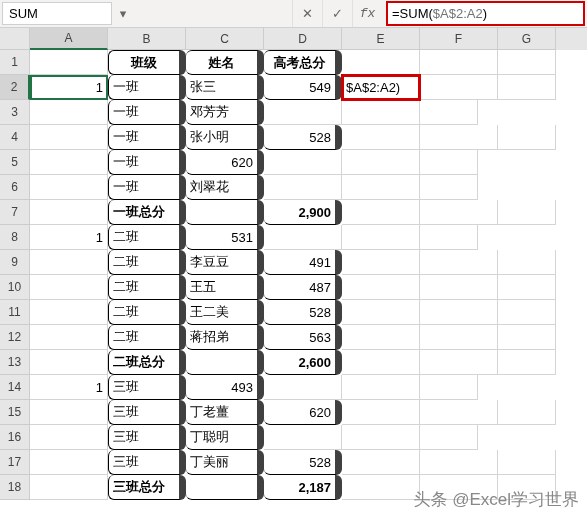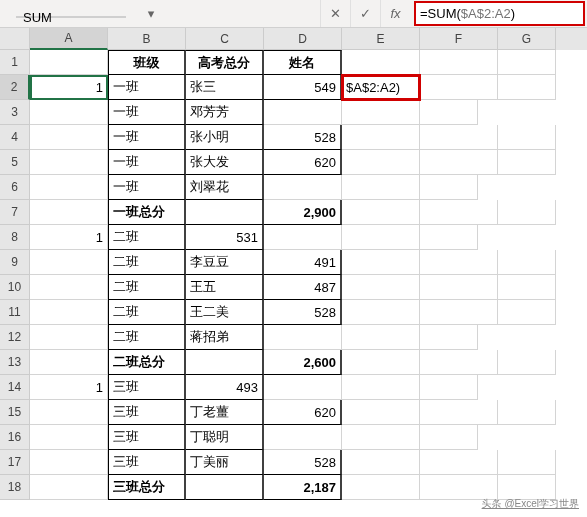--- a/index.html
+++ b/index.html
@@ -20,41 +20,41 @@
     border-bottom: 1px solid #d0d0d0;
   }
   .name-box {
     width: 110px;
     background: #fff;
     border: 1px solid #cfcfcf;
     display: flex;
     align-items: center;
     padding: 0 6px;
     font-size: 13px;
-    margin: 16px;
+    margin: 2px;
   }
   .name-box-dd {
     width: 18px;
     display: flex;
     align-items: center;
     justify-content: center;
     color: #666;
     cursor: pointer;
   }
   .spacer { flex: 0 0 160px; }
   .fx-btn {
     width: 30px;
     display: flex;
     align-items: center;
     justify-content: center;
     color: #666;
     border-left: 1px solid #e0e0e0;
     cursor: pointer;
   }
-  .fx-label { font-style: italic; font-family: Liberation Sans, sans-serif; }
+  .fx-label { font-style: italic; font-family: Liberation Mono, monospace; }
   .formula-input {
     flex: 1;
     background: #fff;
     border: 2px solid #d00000;
     display: flex;
     align-items: center;
     padding: 0 4px;
     margin: 1px 2px 1px 4px;
     font-size: 13px;
   }
@@ -110,41 +110,40 @@
   }
   .cA { width: 78px; }
   .cB { width: 78px; }
   .cC { width: 78px; }
   .cD { width: 78px; }
   .cE { width: 78px; }
   .cF { width: 78px; }
   .cG { width: 58px; }
   .cell.num { justify-content: flex-end; }
   .cell.center { justify-content: center; font-weight: 600; }
-  .cell.bbord { border-right: 2px solid #404040; border-bottom: 1px solid #000; }
+  .cell.bbord { border-right: 7px solid #404040; border-bottom: 1px solid #000; border-radius: 6px; }
   .cell.bbord-top { border-top: 1px solid #000; }
   .cell.bbord-left { border-left: 1px solid #000; }
   .cell.bold { font-weight: 600; }
   .active-cell {
     position: absolute;
     border: 2px solid #217346;
     pointer-events: none;
   }
   .red-outline {
     position: absolute;
     border: 3px solid #d00000;
     pointer-events: none;
   }
   .watermark {
     position: absolute;
     right: 8px;
     bottom: 6px;
-    font-size: 10px;
+    font-size: 17px;
     color: #888;
-    text-decoration: underline;
   }
 </style>
 </head>
 <body>
 
 <div class="formula-bar">
   <div class="name-box">
     <span>SUM</span>
   </div>
   <div class="name-box-dd">
@@ -178,22 +177,22 @@
         <div class="col-h cE">E</div>
         <div class="col-h cF">F</div>
         <div class="col-h cG">G</div>
       </div>
   </div>
   <div id="rows">
       <div class="row">
         <div class="row-h">1</div>
         <div class="cell cA num"></div>
         <div class="cell cB center bbord bbord-top bbord-left">班级</div>
+        <div class="cell cC center bbord bbord-top">姓名</div>
         <div class="cell cD center bbord bbord-top">高考总分</div>
-        <div class="cell cC center bbord bbord-top">姓名</div>
         <div class="cell cE"></div>
         <div class="cell cF"></div>
         <div class="cell cG"></div>
       </div>
       <div class="row">
         <div class="row-h sel">2</div>
         <div class="cell cA num">1</div>
         <div class="cell cB bbord bbord-left">一班</div>
         <div class="cell cC bbord">张三</div>
         <div class="cell cD bbord num">549</div>
@@ -217,21 +216,20 @@
         <div class="cell cC bbord">张小明</div>
         <div class="cell cD bbord num">528</div>
         <div class="cell cE"></div>
         <div class="cell cF"></div>
         <div class="cell cG"></div>
       </div>
       <div class="row">
         <div class="row-h">5</div>
         <div class="cell cA num"></div>
         <div class="cell cB bbord bbord-left">一班</div>
-        <div class="cell cC bbord">张大发</div>
         <div class="cell cD bbord num">620</div>
         <div class="cell cE"></div>
         <div class="cell cF"></div>
         <div class="cell cG"></div>
       </div>
       <div class="row">
         <div class="row-h">6</div>
         <div class="cell cA num"></div>
         <div class="cell cB bbord bbord-left">一班</div>
         <div class="cell cC bbord">刘翠花</div>
@@ -286,20 +284,21 @@
         <div class="cell cD bbord num">528</div>
         <div class="cell cE"></div>
         <div class="cell cF"></div>
         <div class="cell cG"></div>
       </div>
       <div class="row">
         <div class="row-h">12</div>
         <div class="cell cA num"></div>
         <div class="cell cB bbord bbord-left">二班</div>
         <div class="cell cC bbord">蒋招弟</div>
+        <div class="cell cD bbord num">563</div>
         <div class="cell cE"></div>
         <div class="cell cF"></div>
         <div class="cell cG"></div>
       </div>
       <div class="row">
         <div class="row-h">13</div>
         <div class="cell cA num"></div>
         <div class="cell cB bbord bbord-left bold">二班总分</div>
         <div class="cell cC bbord bold"></div>
         <div class="cell cD bbord num bold">2,600</div>

